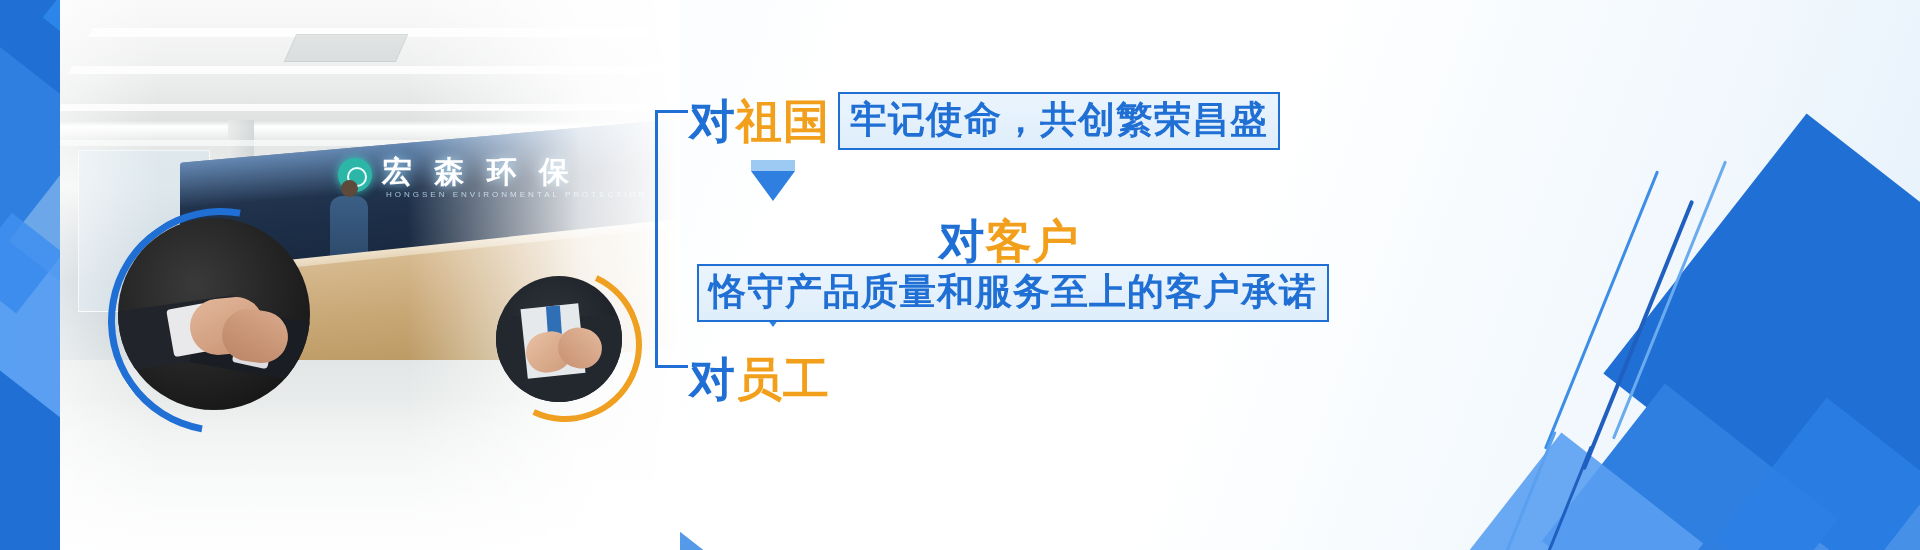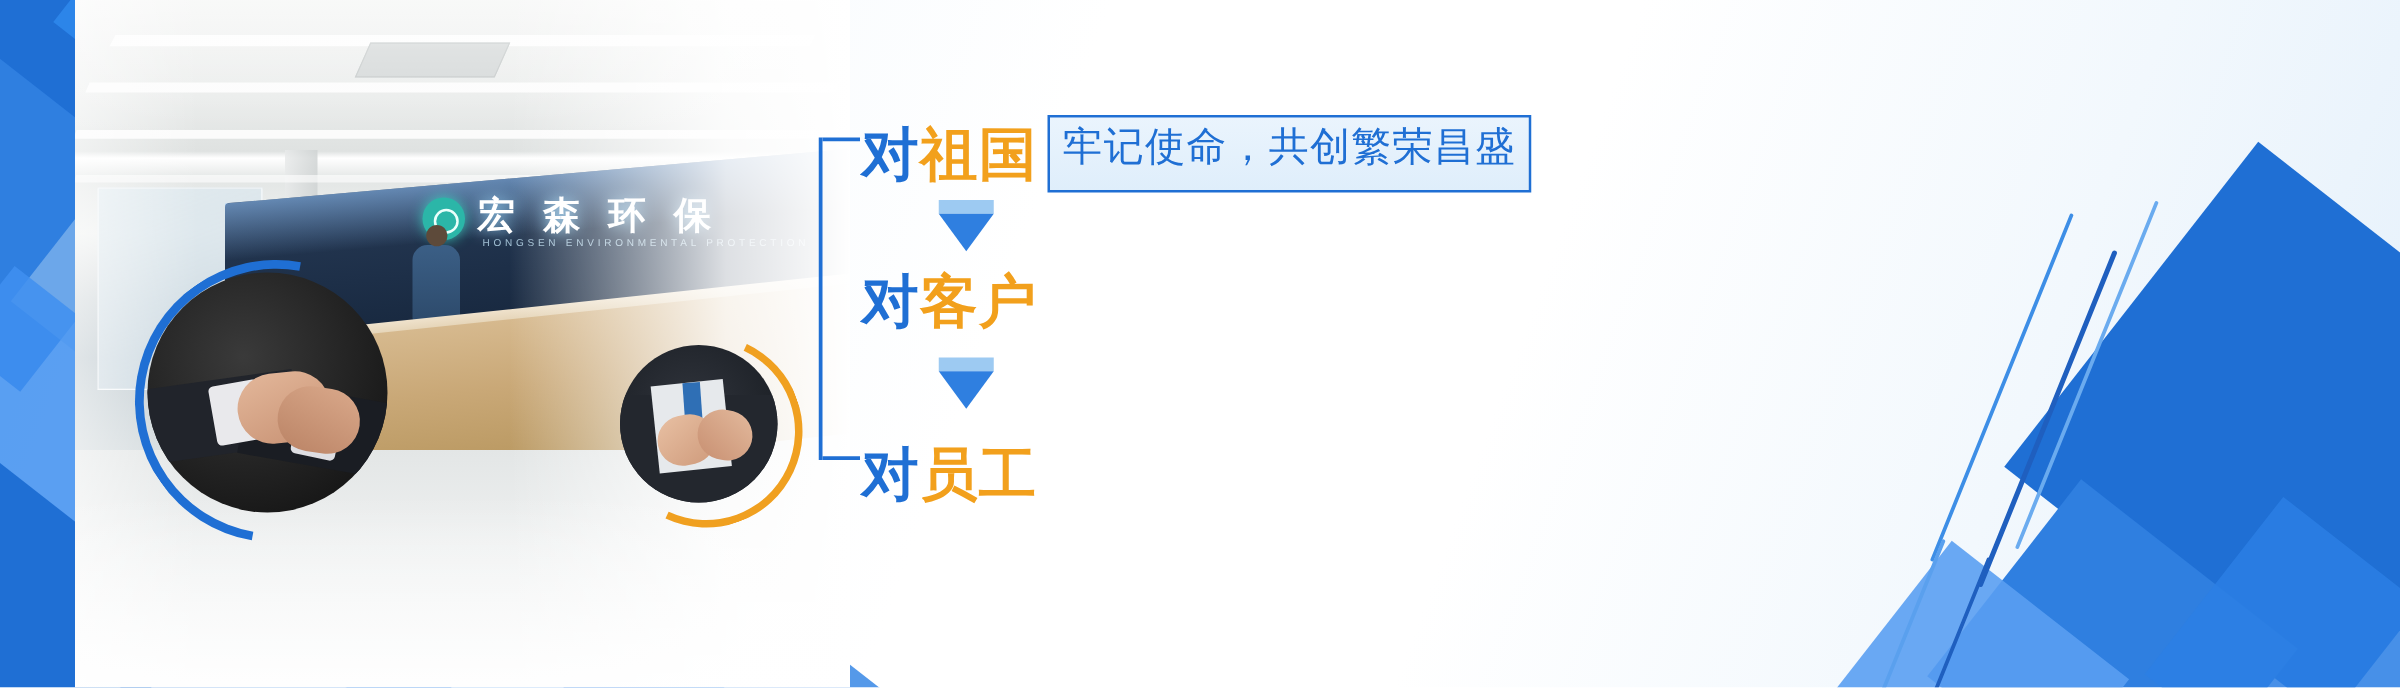--- a/index.html
+++ b/index.html
@@ -134,21 +134,21 @@
   .row2{top:140px;flex-direction:column;}
   .row3{top:278px;}
 
   .lead{font-size:46px;font-weight:900;line-height:1;white-space:nowrap;
         letter-spacing:1px;}
   .lead .w1{color:#1f6fd4;}
   .lead .w2{color:#f2a01c;}
 
   .boxed{margin-left:8px;border:2px solid #1f6fd4;
       background:linear-gradient(180deg,#eaf4fd,#dfeefb);
-      padding:5px 10px 16px 10px;color:#1f6fd4;font-size:32px;font-weight:400;
+      padding:5px 10px 6px 10px;color:#1f6fd4;font-size:37px;font-weight:700;
       letter-spacing:1px;white-space:nowrap;line-height:1.15;}
 
   .arrow{position:absolute;left:96px;width:44px;}
   .arrow .cap{width:44px;height:11px;background:#9dcaf2;}
   .arrow .tri{width:0;height:0;border-left:22px solid transparent;
         border-right:22px solid transparent;border-top:30px solid #2f7fe0;}
   .a1{top:82px;}
   .a2{top:208px;}
 </style>
 </head>
@@ -237,20 +237,21 @@
       <div class="lead">
         <span class="w1">对</span><span class="w2">祖国</span>
       </div>
       <div class="boxed">牢记使命，共创繁荣昌盛</div>
     </div>
 
     <div class="row row2">
       <div class="lead">
         <span class="w1">对</span><span class="w2">客户</span>
       </div>
+      <div class="boxed">恪守产品质量和服务至上的客户承诺</div>
     </div>
 
     <div class="row row3">
       <div class="lead">
         <span class="w1">对</span><span class="w2">员工</span>
       </div>
     </div>
 
   </div>
 </div>

